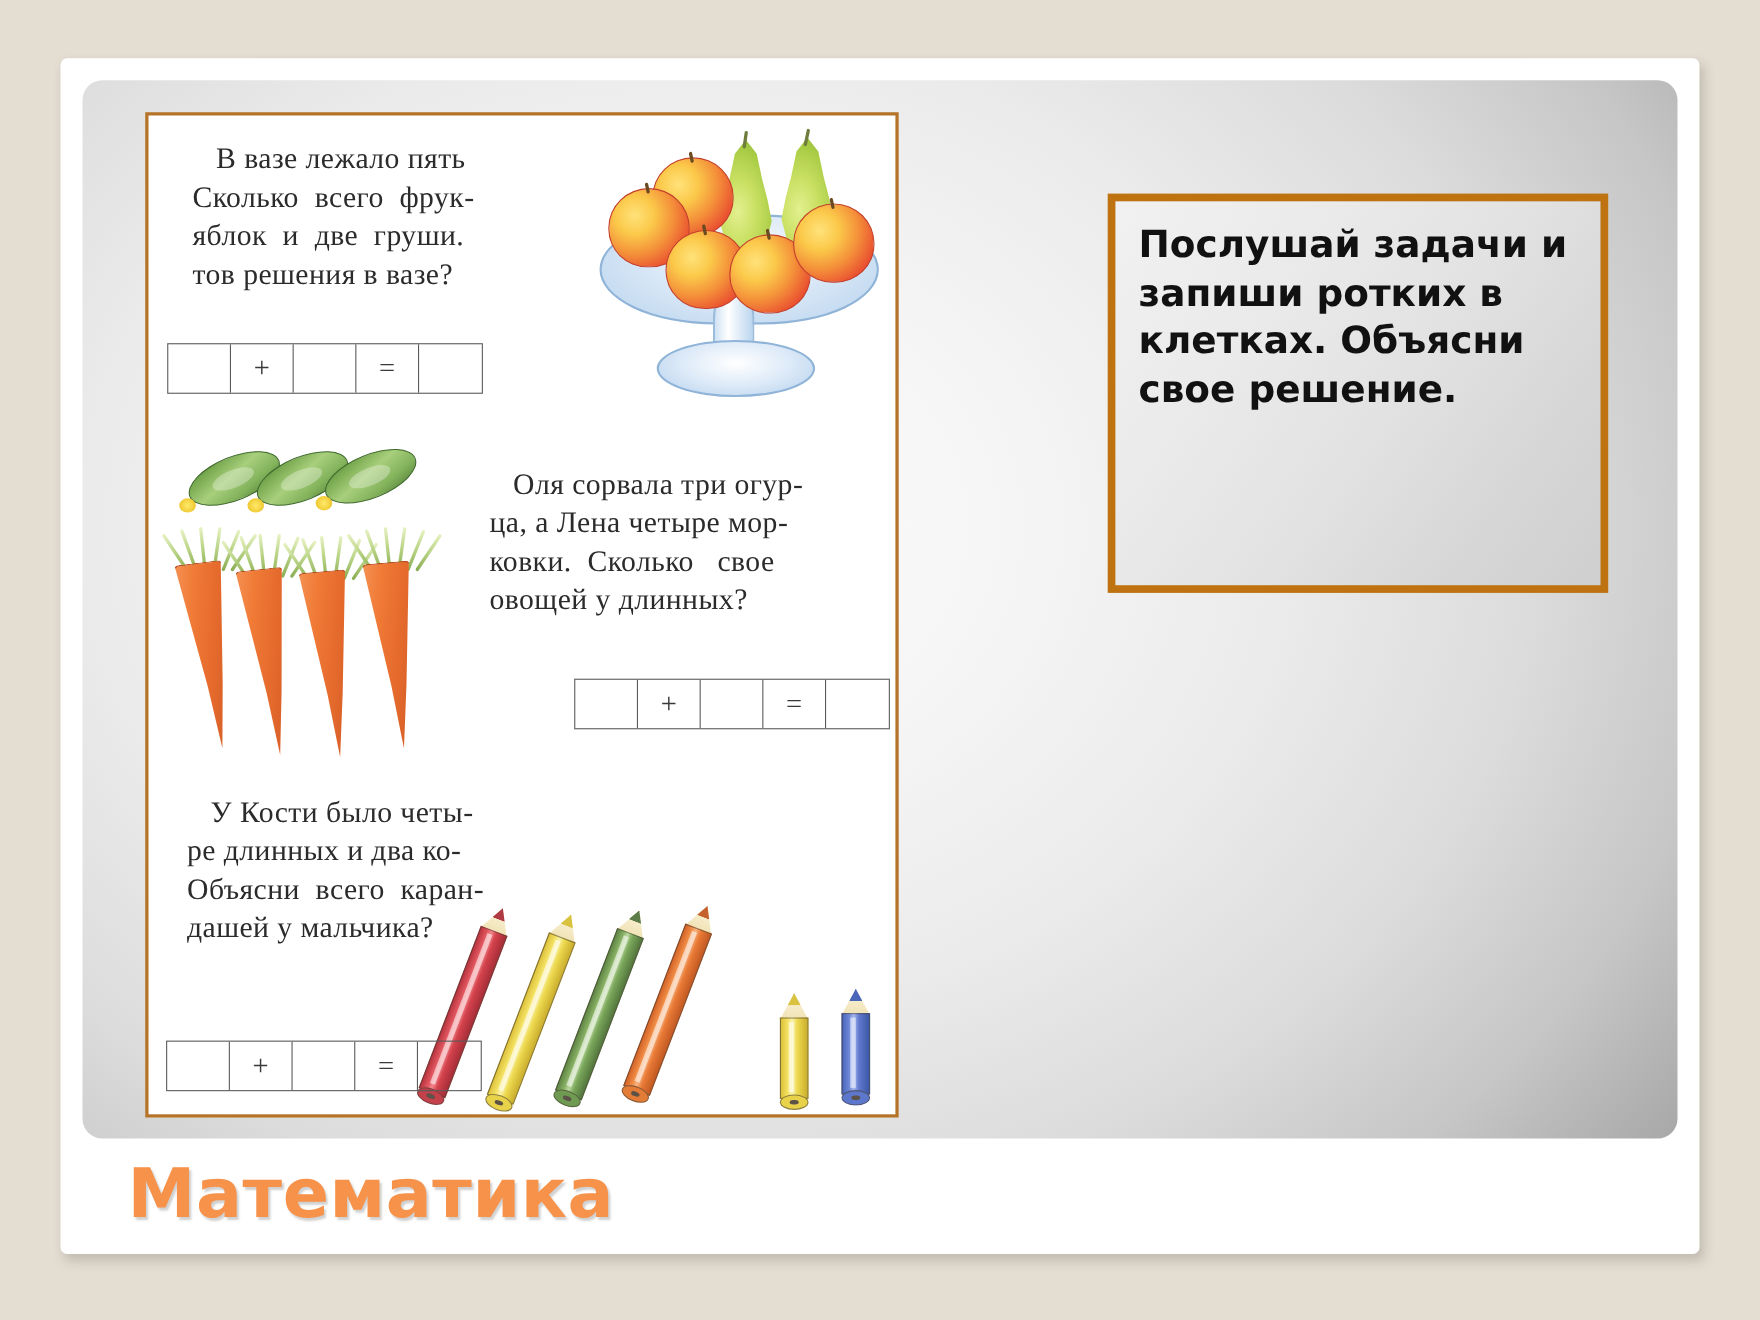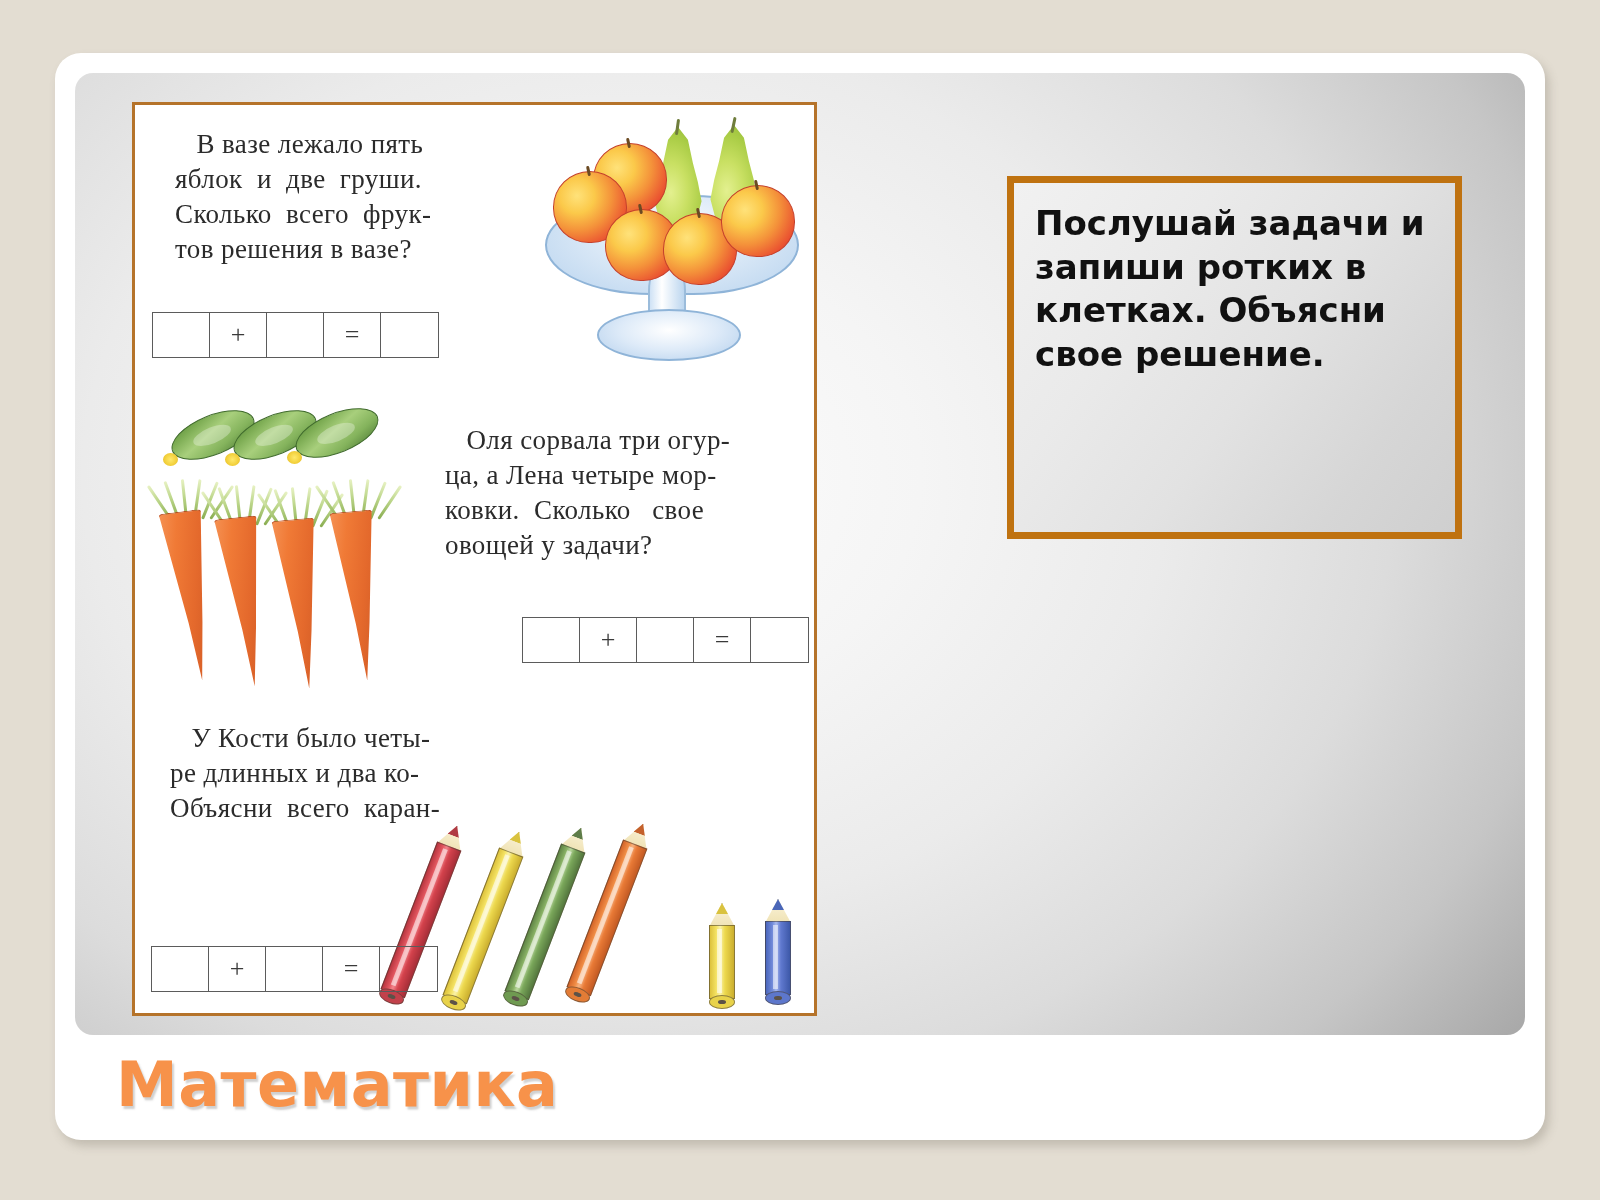--- a/index.html
+++ b/index.html
@@ -17,21 +17,21 @@
   }
 
   
   .slide-card {
     position: absolute;
     left: 55px;
     top: 53px;
     width: 1490px;
     height: 1087px;
     background: #ffffff;
-    border-radius: 26px;
+    border-radius: 6px;
     box-shadow: 4px 6px 10px rgba(120,112,100,0.30);
   }
 
   
   .content-panel {
     position: absolute;
     left: 20px;
     top: 20px;
     width: 1450px;
     height: 962px;
@@ -271,22 +271,22 @@
 <body>
 
 <div class="slide-card">
   <div class="content-panel">
 
     <div class="worksheet">
       <div class="ws-inner">
 
         <div class="prob-text" style="left:40px; top:22px; width:360px;">
           <span class="ln">   В вазе лежало пять</span>
+          <span class="ln">Сколько  всего  фрук-</span>
           <span class="ln">яблок  и  две  груши.</span>
-          <span class="ln">Сколько  всего  фрук-</span>
           <span class="ln">тов решения в вазе?</span>
         </div>
 
         <div class="ill" style="left:400px; top:12px; width:272px; height:248px;">
           <div class="bowl-dish"></div>
           <div class="bowl-stem"></div>
           <div class="bowl-foot"></div>
           <div class="pear" style="left:112px; top:10px;"></div>
           <div class="pear-stem" style="left:141px; top:2px; transform:rotate(8deg);"></div>
           <div class="pear" style="left:168px; top:8px;"></div>
@@ -352,35 +352,36 @@
             <span style="left:36px; transform:rotate(22deg);"></span>
             <span style="left:44px; transform:rotate(34deg);"></span>
           </div>
           <div class="carrot-body" style="left:182px; top:104px; transform:rotate(-5deg);"></div>
         </div>
 
         <div class="prob-text" style="left:310px; top:318px; width:360px;">
           <span class="ln">   Оля сорвала три огур-</span>
           <span class="ln">ца, а Лена четыре мор-</span>
           <span class="ln">ковки.  Сколько   свое</span>
-          <span class="ln">овощей у задачи?</span>
+          <span class="ln">овощей у длинных?</span>
         </div>
 
         <div class="answer-row" style="left:387px; top:512px;">
           <div class="answer-cell"></div>
           <div class="answer-cell">+</div>
           <div class="answer-cell"></div>
           <div class="answer-cell">=</div>
           <div class="answer-cell"></div>
         </div>
 
         <div class="prob-text" style="left:35px; top:616px; width:340px;">
           <span class="ln">   У Кости было четы-</span>
           <span class="ln">ре длинных и два ко-</span>
           <span class="ln">Объясни  всего  каран-</span>
+          <span class="ln">дашей у мальчика?</span>
         </div>
 
         <div class="ill" style="left:290px; top:706px; width:380px; height:196px;">
 
           <div class="pencil" style="left:20px; top:10px; transform:rotate(21deg);">
             <div class="tip"></div>
             <div class="lead" style="background:#b03a43;"></div>
             <div class="body" style="background:linear-gradient(90deg,#b8353f 0%,#e2565f 26%,#f4868d 42%,#d4424c 62%,#a62e38 100%);"></div>
             <div class="shine"></div>
             <div class="butt" style="background:#c2414b; top:176px;"></div>

